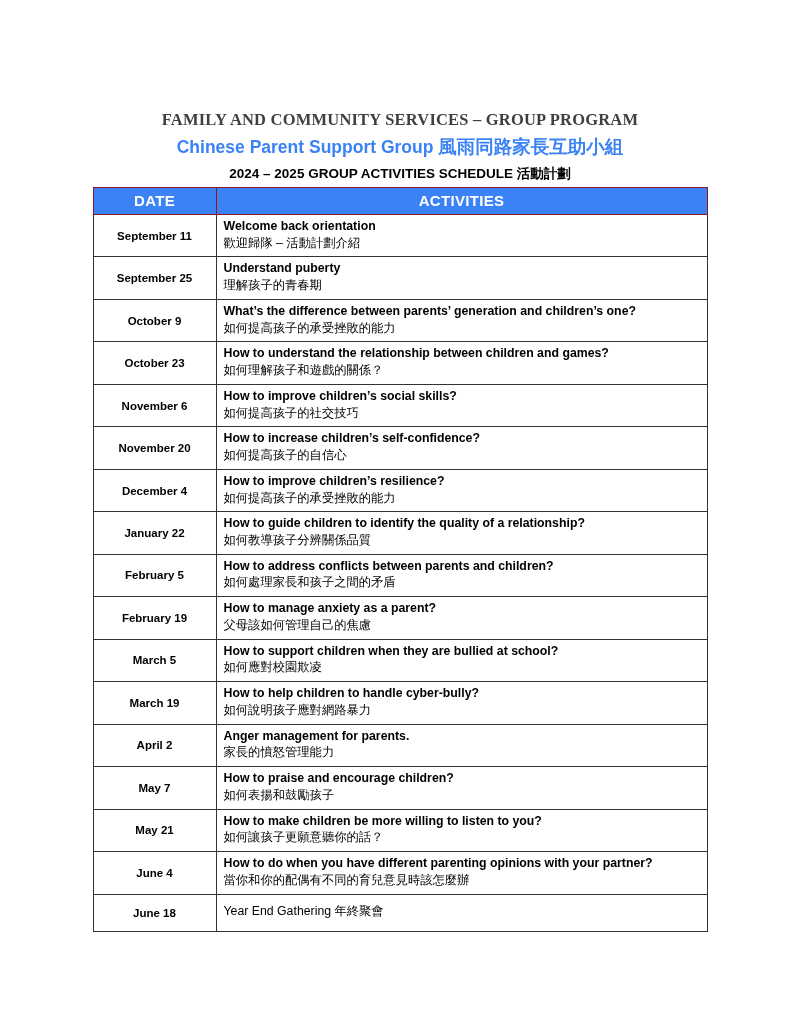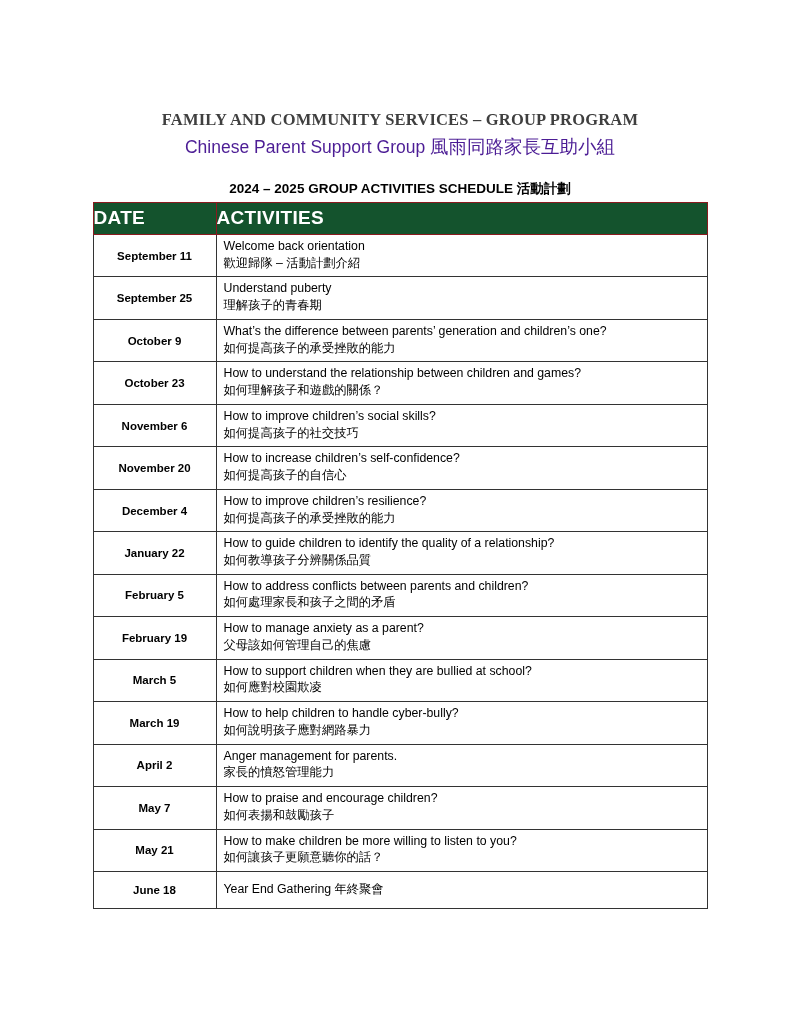--- a/index.html
+++ b/index.html
@@ -29,23 +29,23 @@
   .header-line1 {
     font-size: 16.5px;
     font-weight: bold;
     letter-spacing: 0.2px;
     color: #3f3f3f;
     margin-bottom: 4px;
     font-family: Liberation Serif, serif;
   }
   .header-line2 {
     font-size: 18px;
-    font-weight: normal;
-    color: #4c1d95;
-    margin-bottom: 21px;
+    font-weight: bold;
+    color: #3b82f6;
+    margin-bottom: 6px;
   }
   .header-line2 .en {
     font-size: 17.5px;
   }
   .header-line2 .zh {
     font-size: 18.5px;
   }
   .header-line3 {
     font-size: 13.5px;
     font-weight: bold;
@@ -53,25 +53,25 @@
     margin-bottom: 4px;
   }
 
   table.schedule {
     border-collapse: collapse;
     margin: 0 auto;
     width: 612px;
     table-layout: fixed;
   }
   table.schedule th {
-    background: #14532d;
+    background: #3b82f6;
     color: #ffffff;
-    font-size: 19px;
-    font-weight: bold;
-    text-align: left;
+    font-size: 15px;
+    font-weight: bold;
+    text-align: center;
     padding: 4px 0 5px 0;
     border: 1px solid #8a1a1f;
     letter-spacing: 0.3px;
   }
   th.col-date { width: 122px; }
   th.col-act  { width: 490px; }
 
   table.schedule td {
     border: 1px solid #333333;
     vertical-align: middle;
@@ -82,21 +82,21 @@
     font-weight: bold;
     padding: 12px 3px;
     color: #000000;
   }
   td.act-cell {
     padding: 4px 6px 5px 7px;
     line-height: 1.28;
   }
   .act-en {
     font-size: 12.3px;
-    font-weight: normal;
+    font-weight: bold;
     color: #000000;
     display: block;
   }
   .act-zh {
     font-size: 12.3px;
     color: #000000;
     display: block;
     margin-top: 1px;
   }
   .act-single {
@@ -227,20 +227,27 @@
         </td>
       </tr>
       <tr>
         <td class="date-cell">May 21</td>
         <td class="act-cell">
           <span class="act-en">How to make children be more willing to listen to you?</span>
           <span class="act-zh">如何讓孩子更願意聽你的話？</span>
         </td>
       </tr>
       <tr>
+        <td class="date-cell">June 4</td>
+        <td class="act-cell">
+          <span class="act-en">How to do when you have different parenting opinions with your partner?</span>
+          <span class="act-zh">當你和你的配偶有不同的育兒意見時該怎麼辦</span>
+        </td>
+      </tr>
+      <tr>
         <td class="date-cell">June 18</td>
         <td class="act-cell">
           <span class="act-single">Year End Gathering 年終聚會</span>
         </td>
       </tr>
     </tbody>
   </table>
 
 </div>
 

